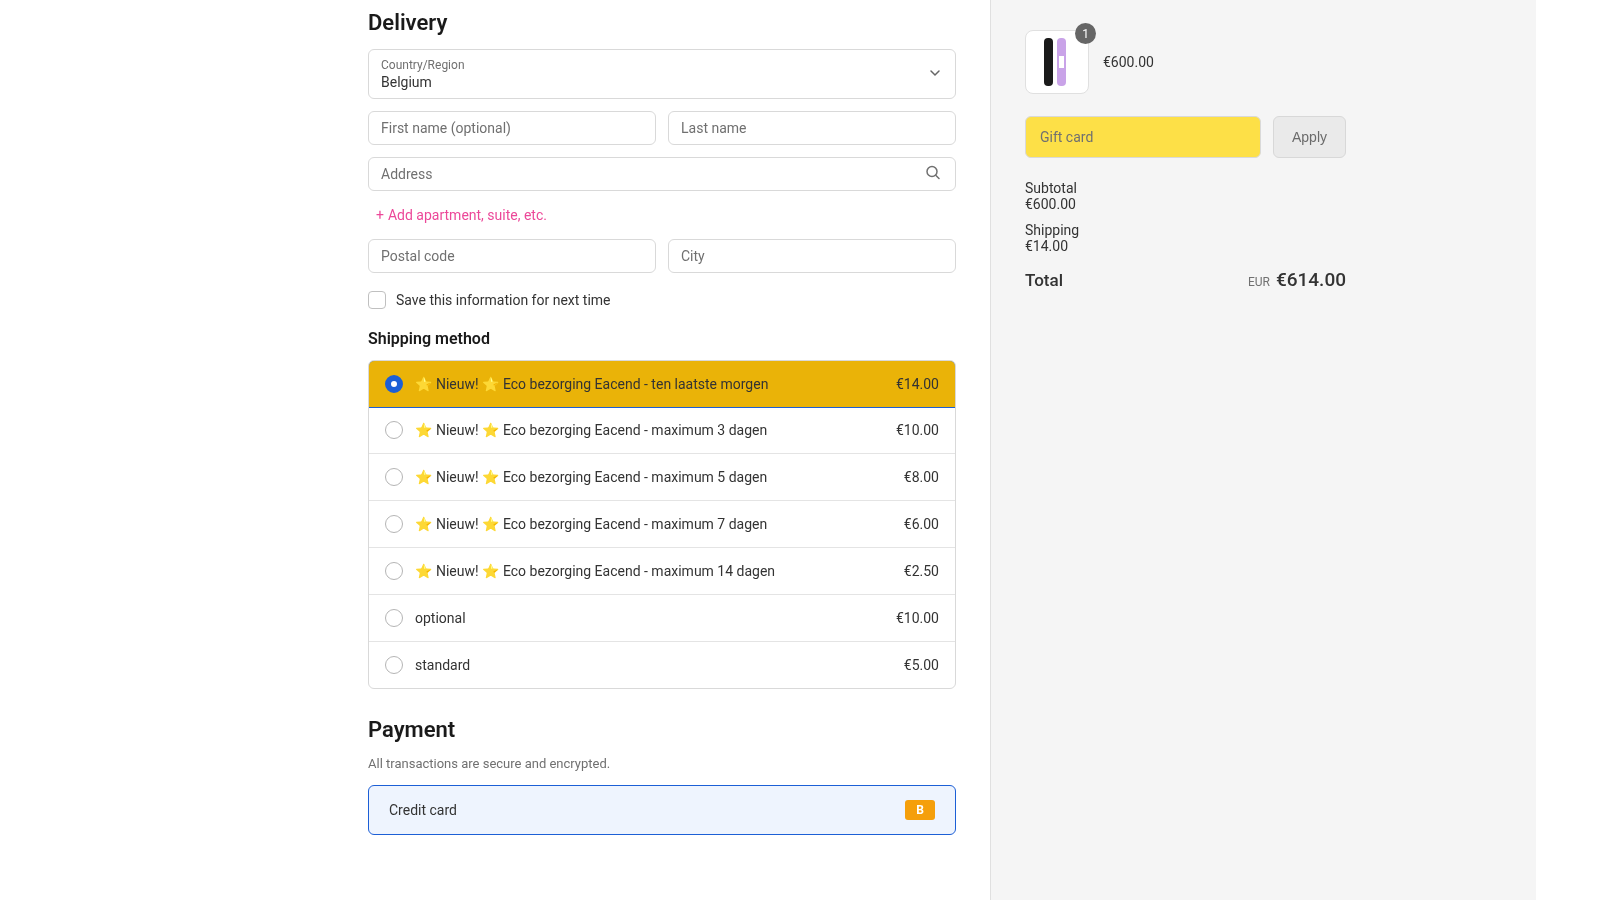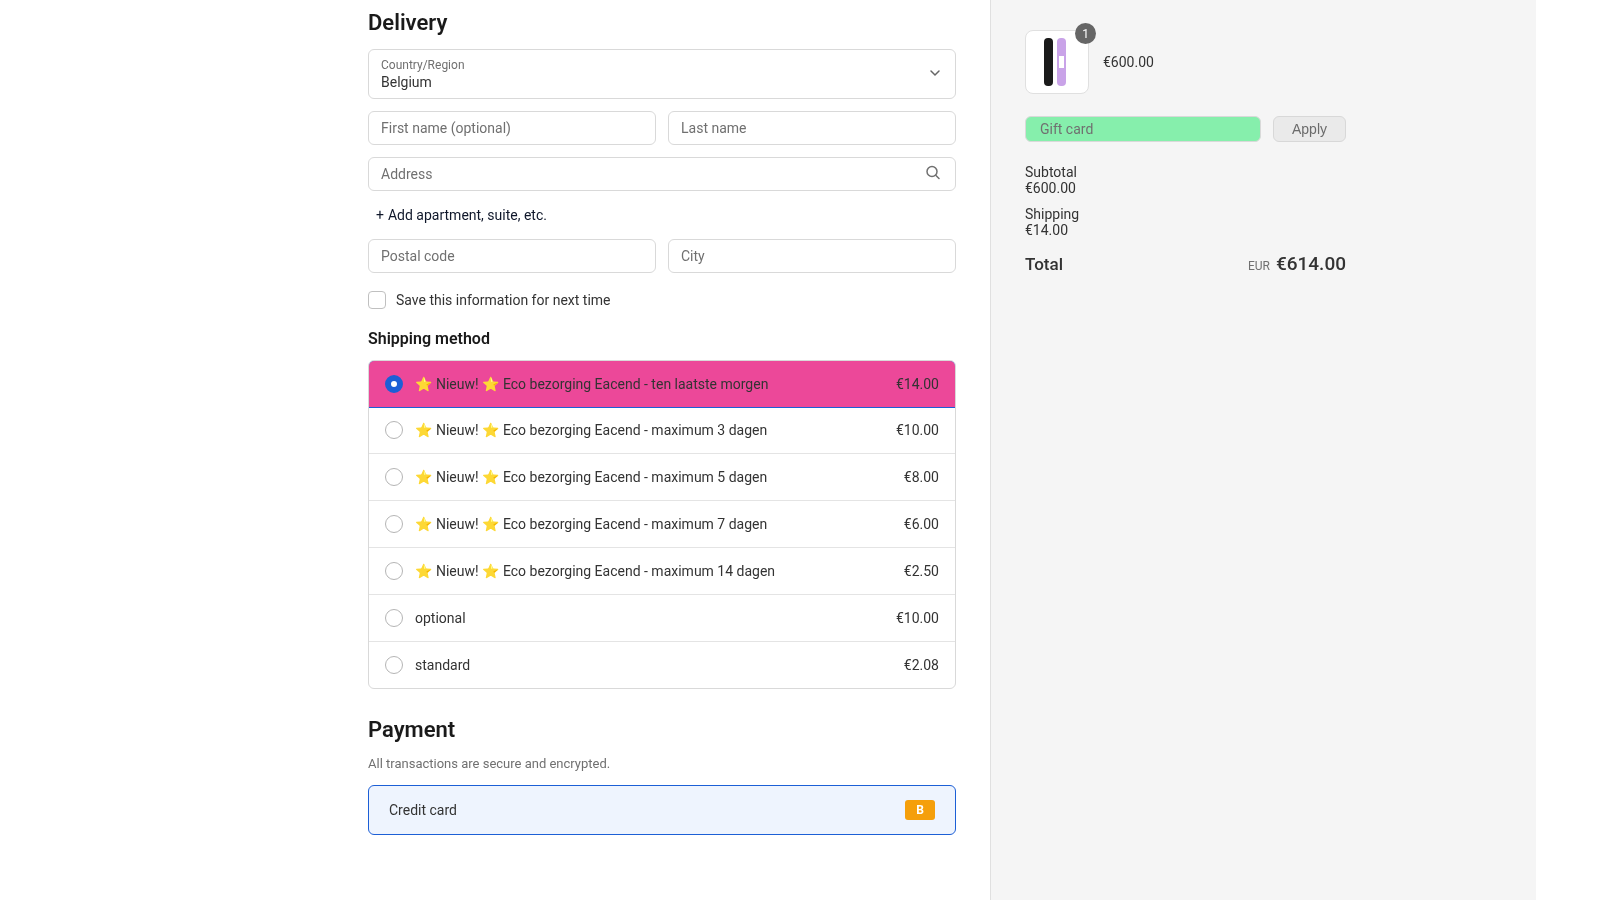--- a/index.html
+++ b/index.html
@@ -14,49 +14,49 @@
 .field-group { position: relative; border: 1px solid #d9d9d9; border-radius: 6px; padding: 8px 12px 8px 12px; margin-bottom: 12px; background: #fff; }
 .field-group .float-label { font-size: 12px; color: #707070; display: block; }
 .field-group .value { font-size: 14px; color: #333; margin-top: 2px; display: block; }
 .field-group .placeholder-only { font-size: 14px; color: #707070; padding: 5px 0; }
 .field-group .chevron { position: absolute; right: 14px; top: 50%; transform: translateY(-50%); color: #666; }
 .field-group .search-ic { position: absolute; right: 14px; top: 50%; transform: translateY(-50%); color: #707070; }
 
 .row { display: flex; gap: 12px; }
 .row .field-group { flex: 1; }
 
-.add-line { color: #0f172a; font-size: 14px; padding: 4px 8px; margin: 2px 0 12px; cursor: pointer; }
+.add-line { color: #ec4899; font-size: 14px; padding: 4px 8px; margin: 2px 0 12px; cursor: pointer; }
 .add-line .plus { margin-right: 4px; }
 
 .check-line { display: flex; align-items: center; gap: 10px; margin: 6px 0 18px; }
 .check-box { width: 18px; height: 18px; border: 1px solid #c0c0c0; border-radius: 4px; background: #fff; }
 
 .option-list { border: 1px solid #d9d9d9; border-radius: 6px; overflow: hidden; }
 .option { display: flex; align-items: center; padding: 14px 16px; border-bottom: 1px solid #e4e4e4; gap: 12px; cursor: pointer; }
 .option:last-child { border-bottom: none; }
-.option.selected { background: #ec4899; border: 1px solid #1c5fd6; margin: -1px; position: relative; z-index: 1; border-radius: 6px 6px 0 0; padding-left: 16px; }
+.option.selected { background: #eab308; border: 1px solid #1c5fd6; margin: -1px; position: relative; z-index: 1; border-radius: 6px 6px 0 0; padding-left: 16px; }
 .radio { width: 18px; height: 18px; border: 1px solid #b5b5b5; border-radius: 50%; flex-shrink: 0; background: #fff; }
 .option.selected .radio { border: 6px solid #1c5fd6; }
 .opt-label { flex: 1; font-size: 14px; color: #333; }
 .opt-price { font-size: 14px; color: #333; }
 
 .payment-note { font-size: 13px; color: #707070; margin-bottom: 14px; }
 .payment-box { border: 1px solid #1c5fd6; background: #eef4fe; border-radius: 6px; padding: 14px 20px; display: flex; justify-content: space-between; align-items: center; }
 .b-badge { background: #f59f0b; color: #fff; font-weight: 700; width: 30px; height: 20px; border-radius: 3px; display: flex; align-items: center; justify-content: center; font-size: 12px; }
 
 
 .cart-item { display: flex; align-items: center; gap: 14px; margin-bottom: 22px; }
 .thumb { width: 64px; height: 64px; background: #fff; border: 1px solid #e0e0e0; border-radius: 8px; position: relative; display: flex; align-items: center; justify-content: center; }
 .thumb svg { width: 38px; height: 52px; }
 .qty-badge { position: absolute; top: -8px; right: -8px; width: 21px; height: 21px; background: #666; color: #fff; border-radius: 50%; font-size: 12px; display: flex; align-items: center; justify-content: center; }
 .item-name { flex: 1; font-size: 14px; color: #333; line-height: 1.4; }
 .item-price { font-size: 14px; color: #333; }
 
 .gift-row { display: flex; gap: 12px; margin-bottom: 22px; }
-.gift-input { flex: 1; border: 1px solid #d9d9d9; border-radius: 6px; padding: 4px 14px; font-size: 14px; color: #707070; background: #86efac; }
+.gift-input { flex: 1; border: 1px solid #d9d9d9; border-radius: 6px; padding: 12px 14px; font-size: 14px; color: #707070; background: #fde047; }
 .apply-btn { background: #eaeaea; border: 1px solid #d8d8d8; color: #6b6b6b; border-radius: 6px; padding: 0 18px; font-size: 14px; cursor: pointer; }
 
 .sum-row { display: flex; justify-content: space-between; font-size: 14px; color: #333; margin-bottom: 10px; flex-direction: column; }
 .total-row { display: flex; justify-content: space-between; align-items: baseline; margin-top: 14px; }
 .total-label { font-size: 17px; font-weight: 500; }
 .total-cur { font-size: 12px; color: #707070; margin-right: 6px; }
 .total-val { font-size: 19px; font-weight: 500; }
 </style>
 </head>
 <body>
@@ -140,21 +140,21 @@
           <div class="opt-price">€2.50</div>
         </div>
         <div class="option">
           <div class="radio"></div>
           <div class="opt-label">optional</div>
           <div class="opt-price">€10.00</div>
         </div>
         <div class="option">
           <div class="radio"></div>
           <div class="opt-label">standard</div>
-          <div class="opt-price">€2.08</div>
+          <div class="opt-price">€5.00</div>
         </div>
       </div>
 
     <h2 class="section-title" style="margin-top:28px">Payment</h2>
     <div class="payment-note">All transactions are secure and encrypted.</div>
     <div class="payment-box">
       <span>Credit card</span>
       <span class="b-badge">B</span>
     </div>
   </div>

